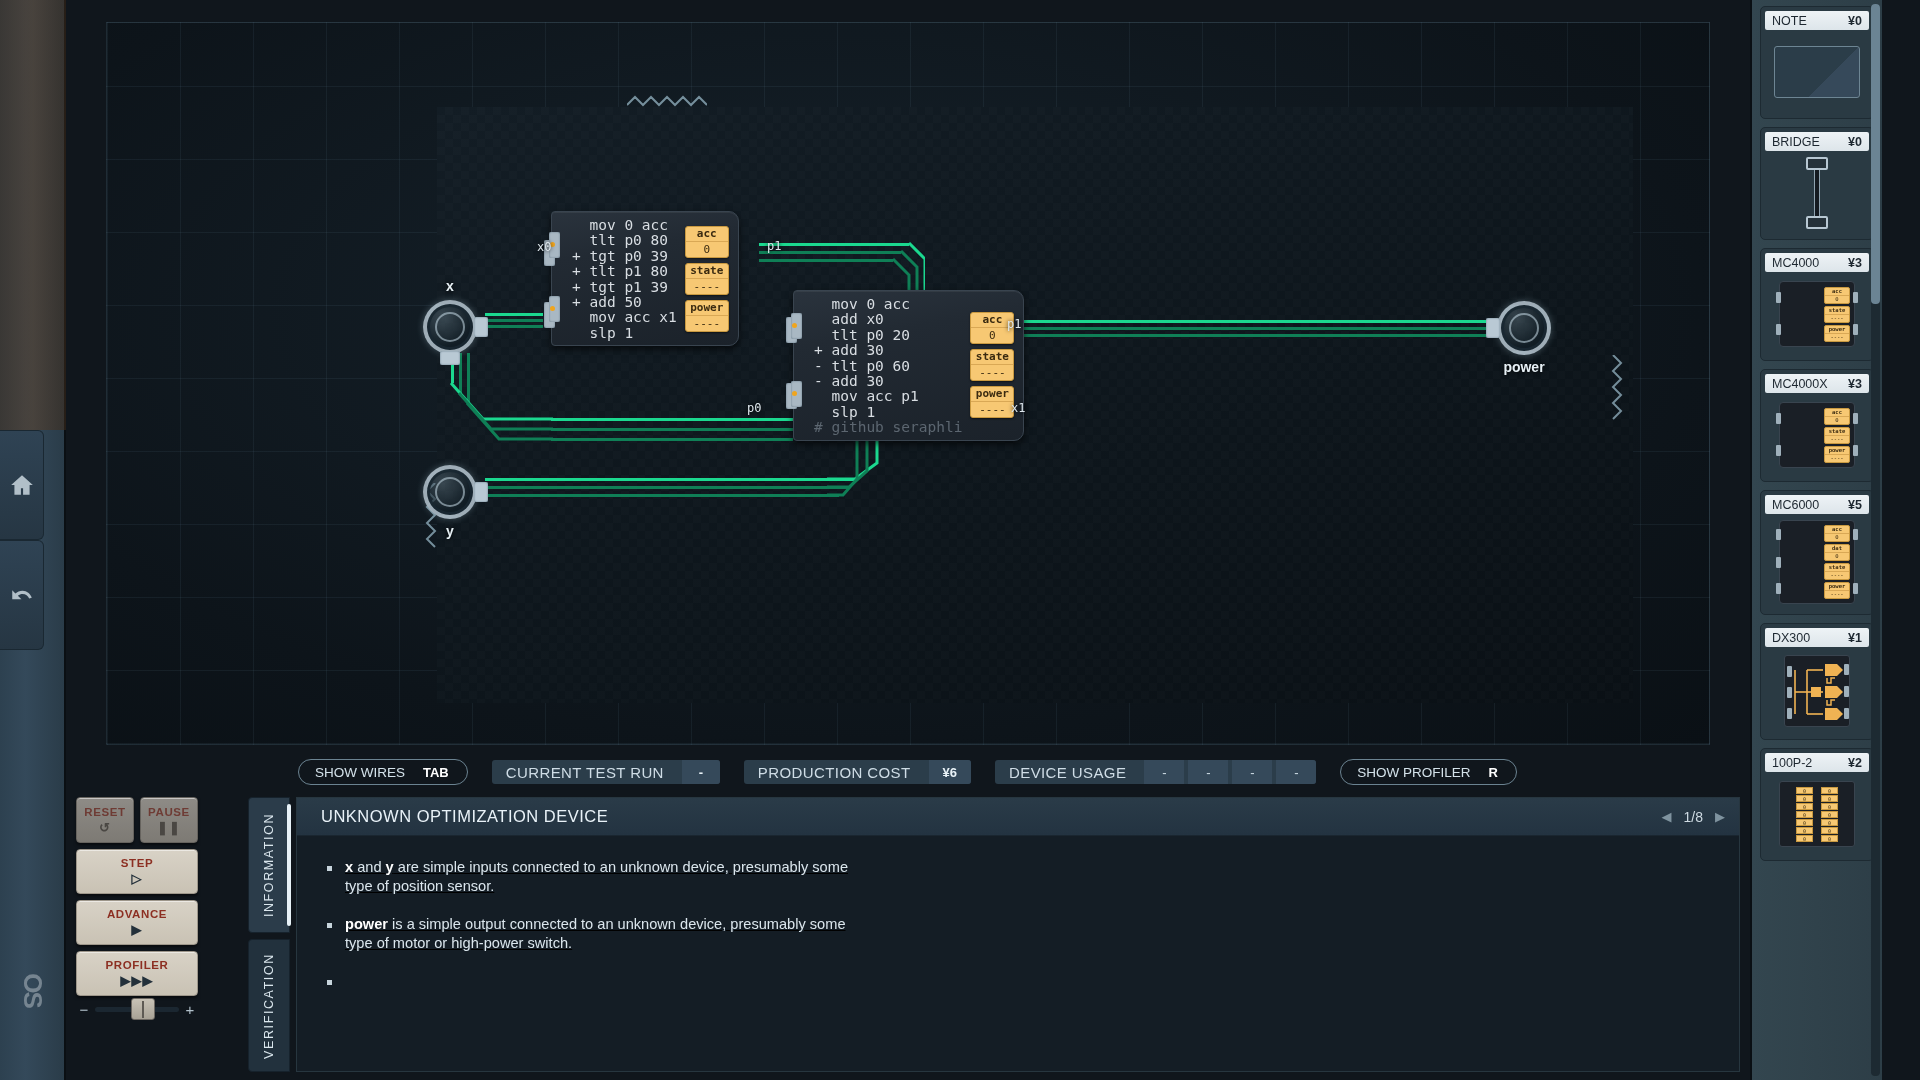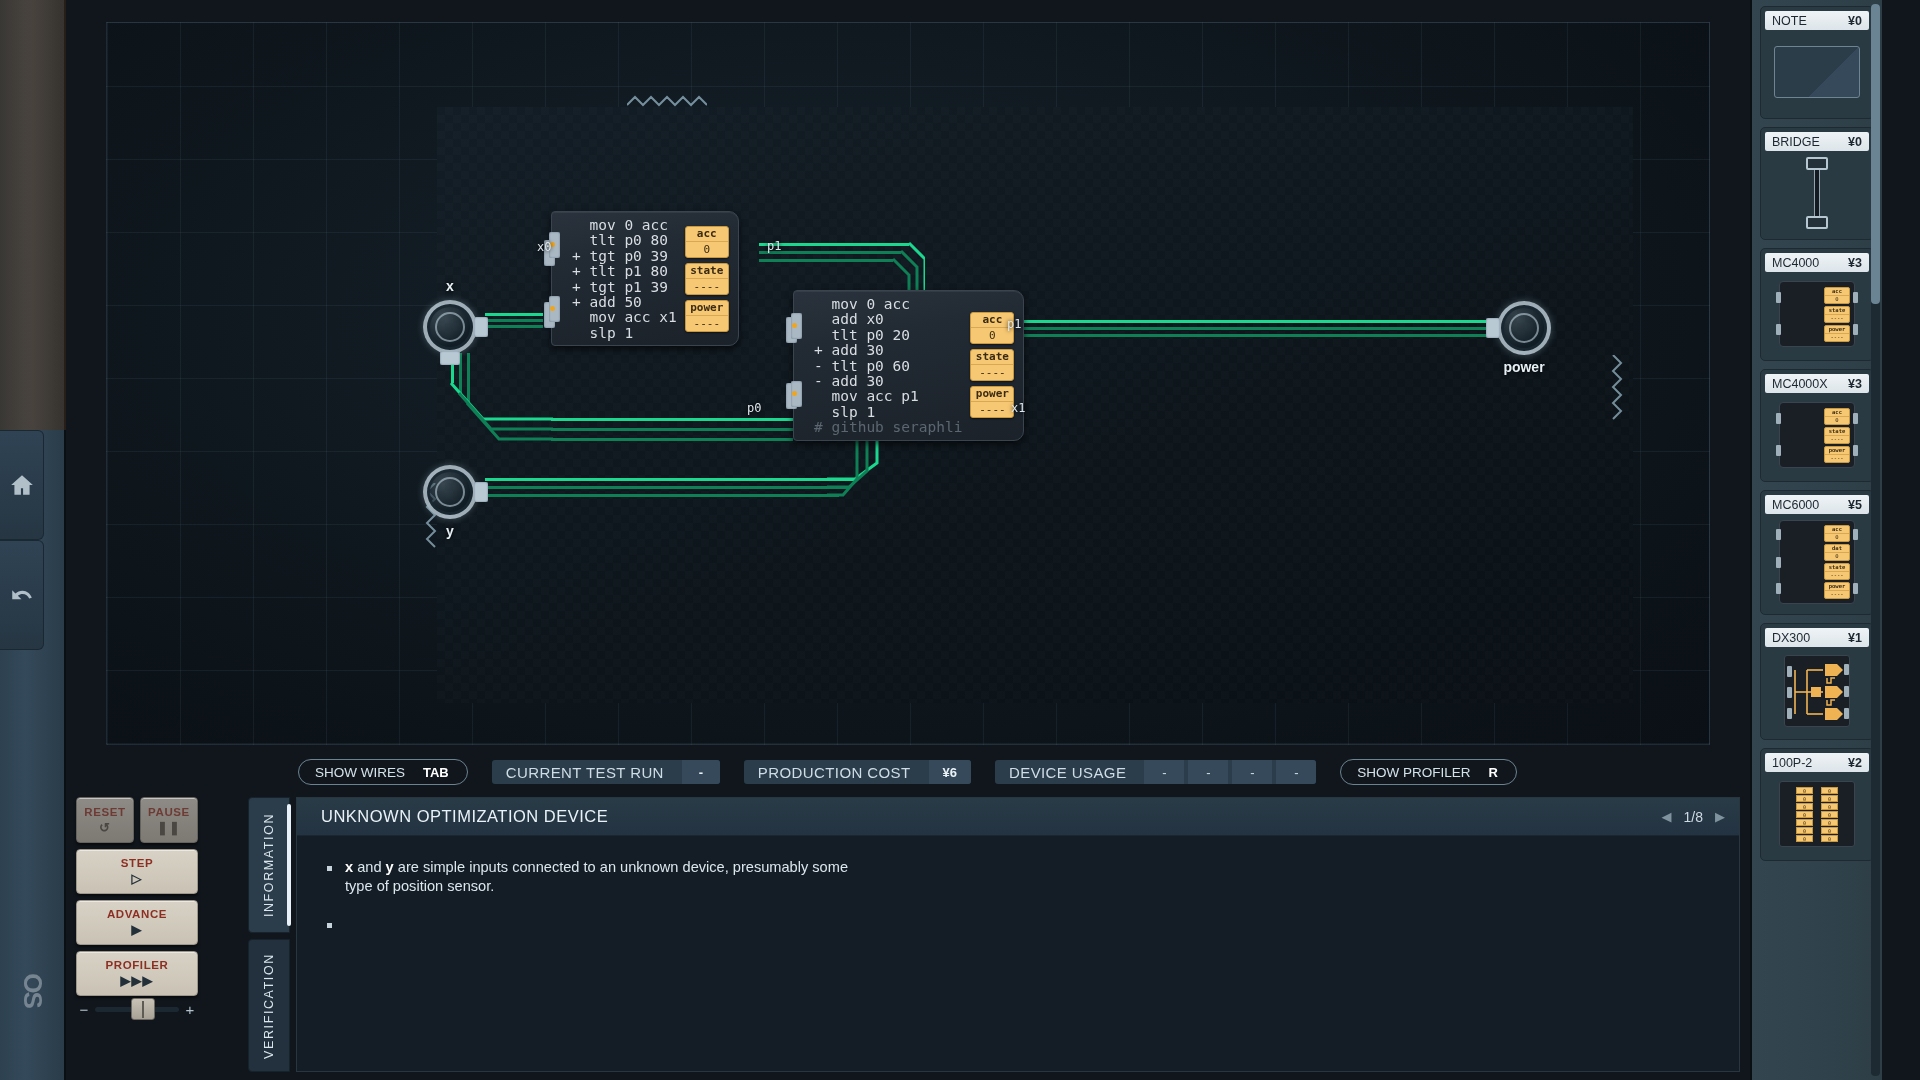--- a/index.html
+++ b/index.html
@@ -147,21 +147,21 @@
   .tab.ver { height:133px; margin-top:6px; background:#22313d; }
 
   .panel { position:absolute; left:296px; top:797px; width:1444px; height:275px;
     background:#141d25; border:1px solid #27363f; }
   .panel-head { height:38px; background:linear-gradient(180deg,#2a3b48,#233341);
     display:flex; align-items:center; justify-content:space-between; padding:0 14px 0 24px;
     border-bottom:1px solid #1a2630; }
   .panel-title { color:#e9f2f8; font-size:16.5px; letter-spacing:.5px; }
   .pager { display:flex; align-items:center; gap:12px; color:#cfdbe3; font-size:14px; }
   .pager .arw { color:#7f939f; font-size:13px; cursor:default; }
-  .panel-body { padding:22px 34px 0 30px; }
+  .panel-body { padding:22px 34px 0 30px;text-decoration:underline; }
   .bullet { display:flex; gap:13px; margin-bottom:19px; }
   .bullet .bd { width:5px; height:5px; background:#c7d4dc; margin-top:8px; flex:none; }
   .bullet p { color:#dbe6ed; font-size:14.6px; line-height:19px; max-width:530px; }
   .bullet b { color:#ffffff; }
 
   
   .parts { position:absolute; left:1750px; top:0; width:132px; height:1080px;
     background:linear-gradient(90deg,#33464f 0%,#2d3e47 100%);
     border-left:2px solid #0a0f13; padding:6px 0 0 8px; }
   .part { width:114px; background:#2a3a43; border:1px solid #1d2a32;
@@ -471,20 +471,24 @@
         <span class="arw">▶</span>
       </div>
     </div>
     <div class="panel-body">
       <div class="bullet">
         <span class="bd"></span>
         <p><b>x</b> and <b>y</b> are simple inputs connected to an unknown device, presumably some type of position sensor.</p>
       </div>
       <div class="bullet">
         <span class="bd"></span>
+        <p><b>power</b> is a simple output connected to an unknown device, presumably some type of motor or high-power switch.</p>
+      </div>
+      <div class="bullet">
+        <span class="bd"></span>
       </div>
     </div>
   </div>
 
   <div class="parts">
 
     <div class="part">
       <div class="part-hd">
         <span>NOTE</span>
         <span class="cost">¥0</span>

